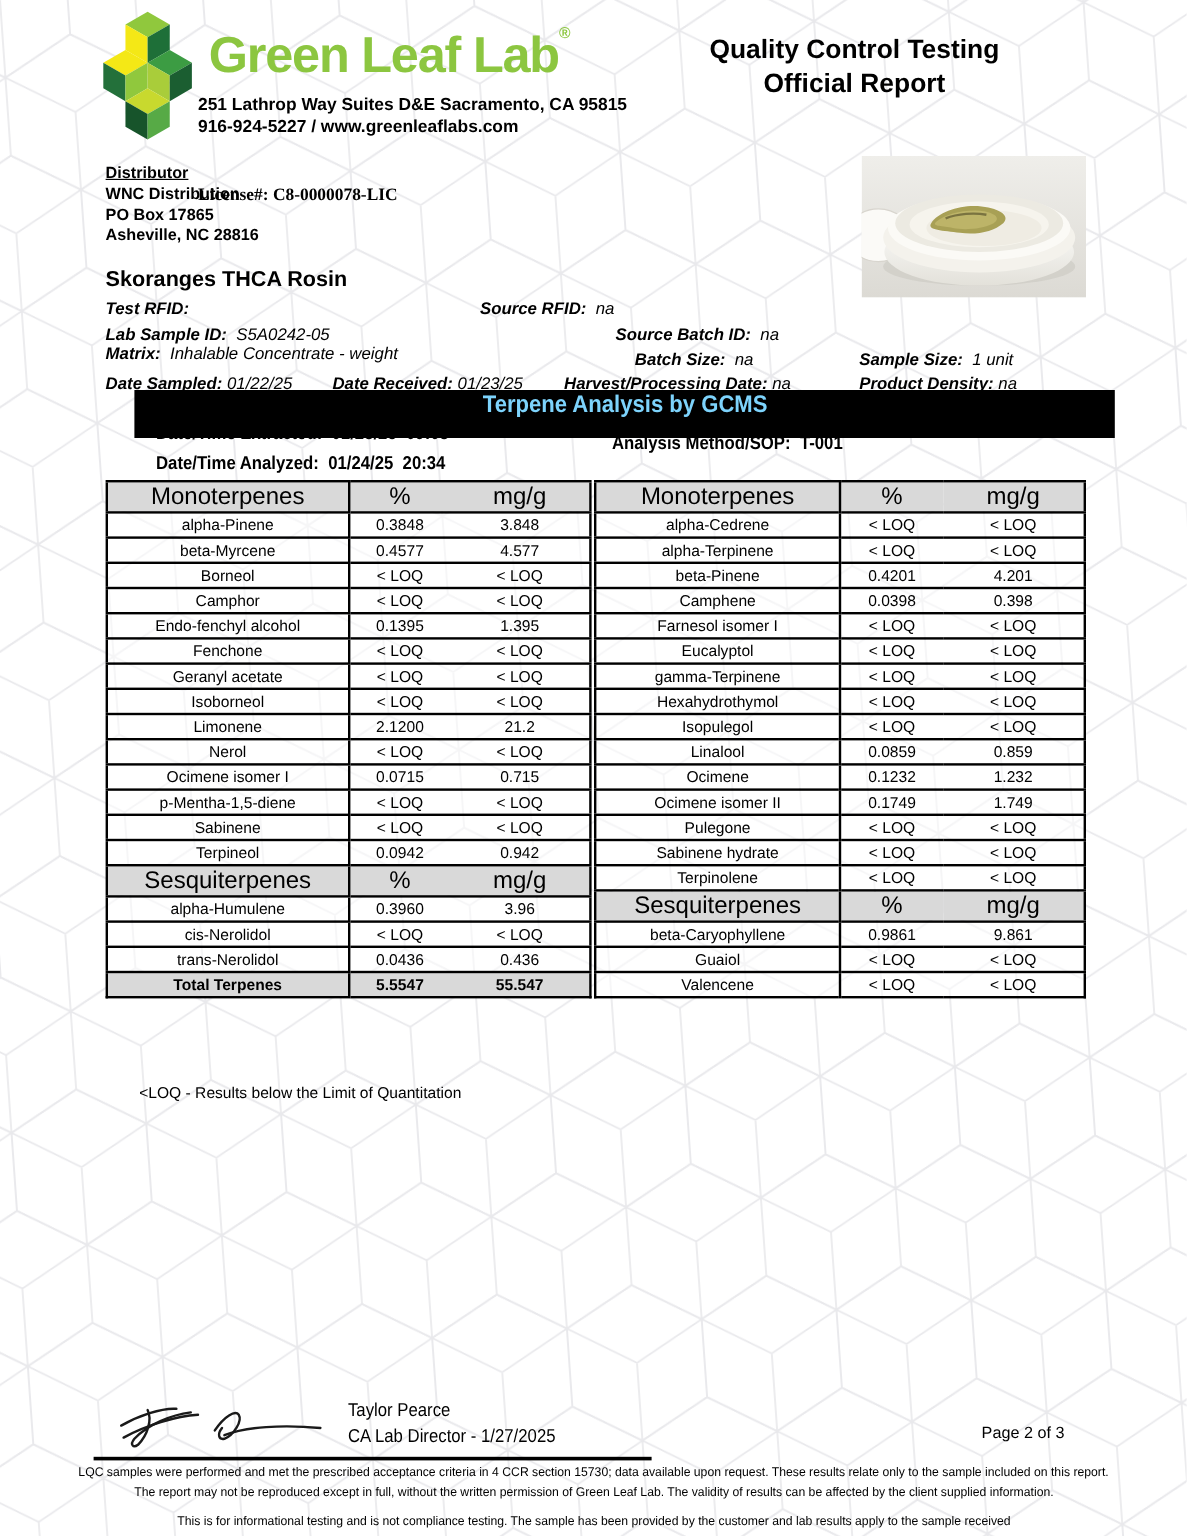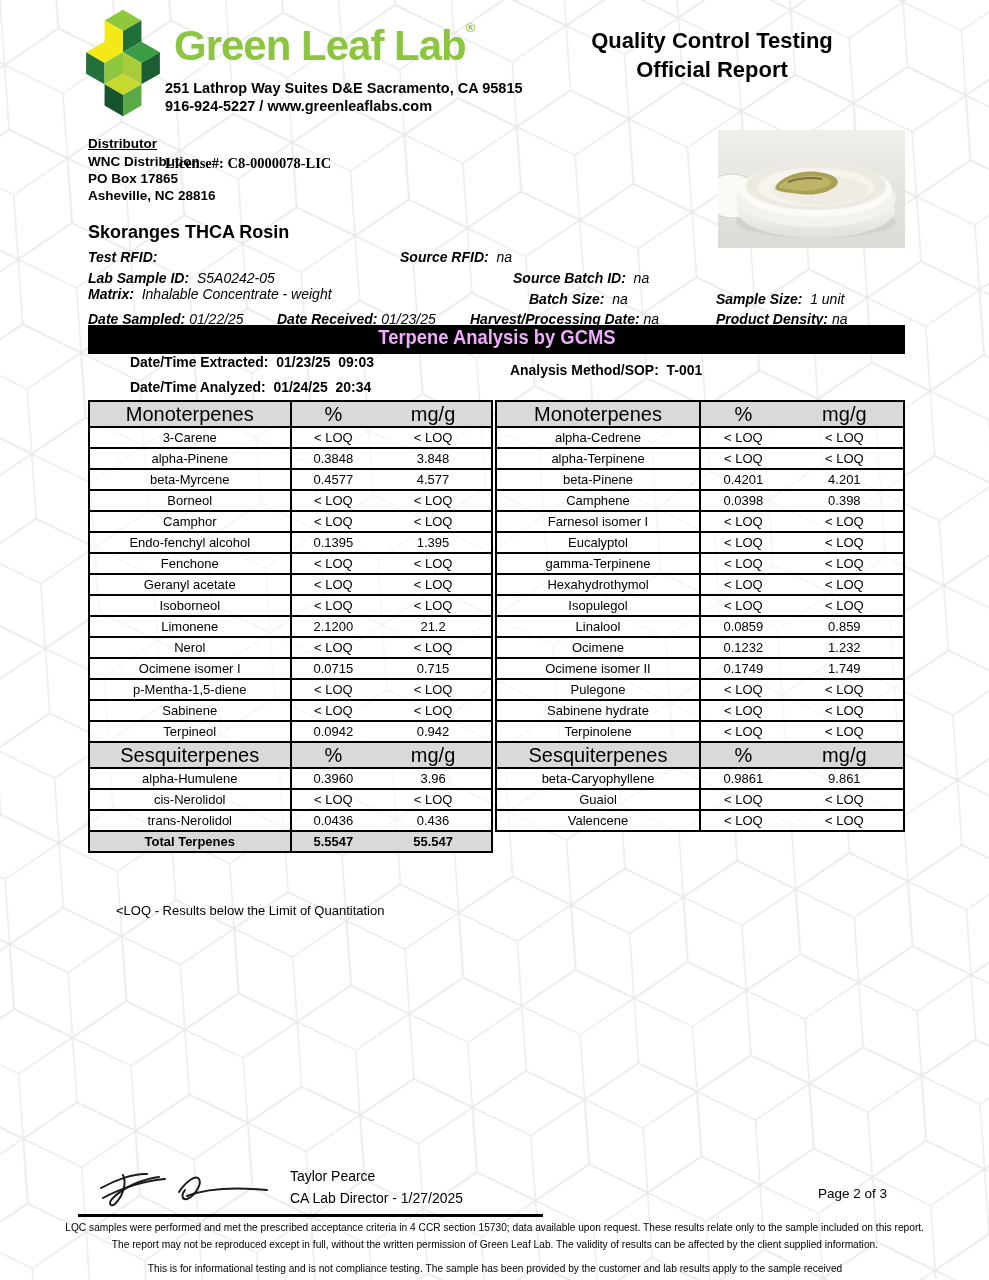--- a/index.html
+++ b/index.html
@@ -26,21 +26,21 @@
   .dist-label{font-size:13.5px;font-weight:bold;text-decoration:underline;}
   .dist-line{font-size:13.5px;font-weight:bold;line-height:16.5px;}
   .product-name{font-size:18px;font-weight:bold;}
   .meta{font-size:14px;white-space:pre;font-style:italic;}
   .meta b{font-weight:bold;}
 
   
   .photo{border:0;}
 
   
-  .banner{background:#000;color:#f0abfc;text-align:center;height:29px;line-height:24px;}
+  .banner{background:#000;color:#7dd3fc;text-align:center;height:40px;line-height:24px;margin-left:24px;}
   .banner span{display:inline-block;font-size:20px;font-weight:bold;transform:scaleX(.92);transform-origin:50% 50%;white-space:nowrap;}
   .cond{display:inline-block;transform:scaleX(.9);transform-origin:0 50%;white-space:pre;}
   .ext-line{font-size:15.5px;font-weight:bold;}
 
   
   .tp-table{border-collapse:collapse;border:2px solid #000;table-layout:fixed;width:100%;background:transparent;}
   .tp-table th,.tp-table td{border-top:2px solid #000;text-align:center;vertical-align:middle;overflow:hidden;}
   .tp-table .c-name{width:50%;border-right:2px solid #000;}
   .tp-table .c-pct{width:21%;}
   .tp-table .c-mg{width:29%;}
@@ -172,25 +172,20 @@
     <table class="tp-table abs" style="left:88px;top:400px;width:405px;">
       <tbody>
         <tr>
           <th class="c-name">Monoterpenes</th>
           <th class="c-pct">%</th>
           <th class="c-mg">mg/g</th>
         </tr>
       </tbody>
       <tbody>
           <tr>
-            <td class="c-name">3-Carene</td>
-            <td class="c-pct">&lt; LOQ</td>
-            <td class="c-mg">&lt; LOQ</td>
-          </tr>
-          <tr>
             <td class="c-name">alpha-Pinene</td>
             <td class="c-pct">0.3848</td>
             <td class="c-mg">3.848</td>
           </tr>
           <tr>
             <td class="c-name">beta-Myrcene</td>
             <td class="c-pct">0.4577</td>
             <td class="c-mg">4.577</td>
           </tr>
           <tr>

